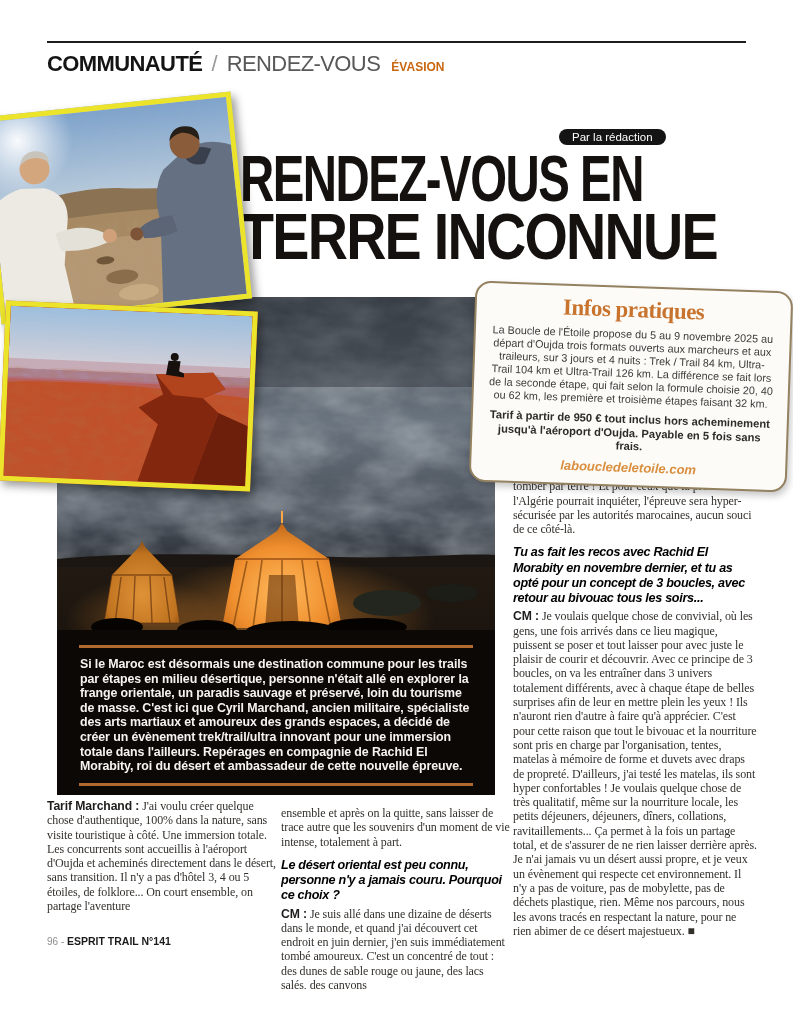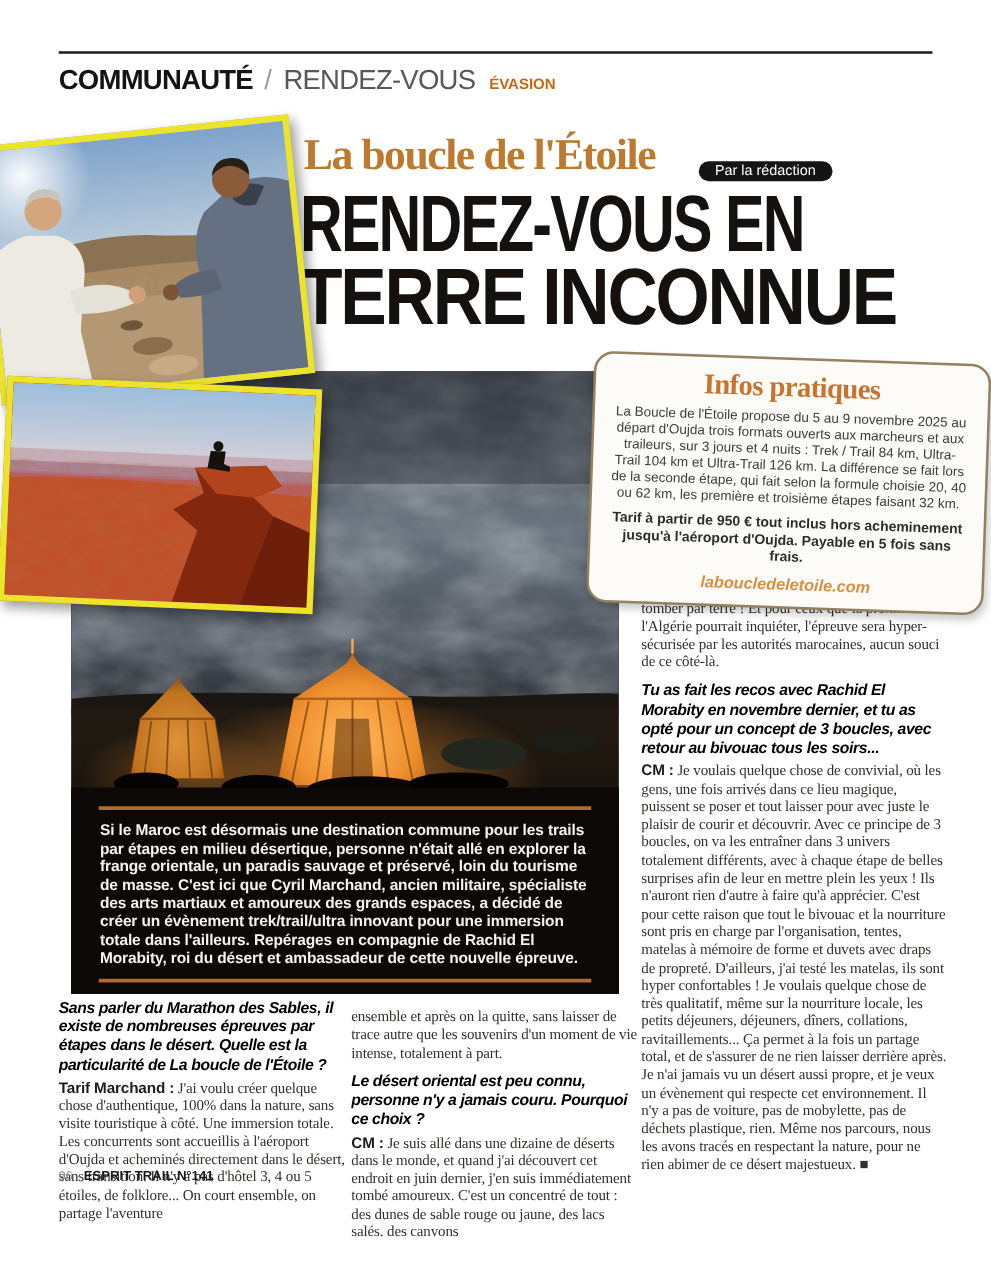--- a/index.html
+++ b/index.html
@@ -150,21 +150,20 @@
 
       <path d="M148 62 L205 58 L218 74 L196 84 L212 98 L188 170 L134 170 L152 112 L132 96 L156 82 Z" fill="#84270f"></path>
       <path d="M148 62 L205 58 L218 74 L196 84 L166 82 Z" fill="#b1441c"></path>
       <path d="M188 170 L212 98 L242 110 L242 170 Z" fill="#6e1f0c"></path>
 
       <circle cx="166" cy="44" r="4" fill="#17110d"></circle>
       <path d="M160 48 L172 48 L171 58 L176 60 L176 64 L158 62 Z" fill="#17110d"></path>
     </svg>
   </div>
 
-  <h1 class="title">La boucle de l'Étoile</h1>
   <div class="badge">Par la rédaction</div>
 
   <h2 class="headline">
     <span class="hl hl1">RENDEZ-VOUS EN</span>
     <span class="hl hl2">TERRE INCONNUE</span>
   </h2>
 
   <div class="photo-main">
     <svg width="438" height="498" viewBox="0 0 438 498">
       <defs>
@@ -237,21 +236,20 @@
   </div>
 
   <div class="infobox">
     <h3>Infos pratiques</h3>
     <p class="ib-body">La Boucle de l'Étoile propose du 5 au 9 novembre 2025 au départ d'Oujda trois formats ouverts aux marcheurs et aux traileurs, sur 3 jours et 4 nuits : Trek / Trail 84 km, Ultra-Trail 104 km et Ultra-Trail 126 km. La différence se fait lors de la seconde étape, qui fait selon la formule choisie 20, 40 ou 62 km, les première et troisième étapes faisant 32 km.</p>
     <p class="ib-tariff">Tarif à partir de 950 € tout inclus hors acheminement jusqu'à l'aéroport d'Oujda. Payable en 5 fois sans frais.</p>
     <div class="ib-site">laboucledeletoile.com</div>
   </div>
 
   <div class="col col1">
-    <p class="question first">Sans parler du Marathon des Sables, il existe de nombreuses épreuves par étapes dans le désert. Quelle est la particularité de La boucle de l'Étoile ?</p>
     <p><span class="speaker">Tarif Marchand :</span> <span>J'ai voulu créer quelque chose d'authentique, 100% dans la nature, sans visite touristique à côté. Une immersion totale. Les concurrents sont accueillis à l'aéroport d'Oujda et acheminés directement dans le désert, sans transition. Il n'y a pas d'hôtel 3, 4 ou 5 étoiles, de folklore... On court ensemble, on partage l'aventure</span></p>
   </div>
 
   <div class="col col2">
     <p>ensemble et après on la quitte, sans laisser de trace autre que les souvenirs d'un moment de vie intense, totalement à part.</p>
     <p class="question">Le désert oriental est peu connu, personne n'y a jamais couru. Pourquoi ce choix ?</p>
     <p><span class="speaker">CM :</span> <span>Je suis allé dans une dizaine de déserts dans le monde, et quand j'ai découvert cet endroit en juin dernier, j'en suis immédiatement tombé amoureux. C'est un concentré de tout : des dunes de sable rouge ou jaune, des lacs salés, des canyons</span></p>
   </div>
 
   <div class="col col3">

